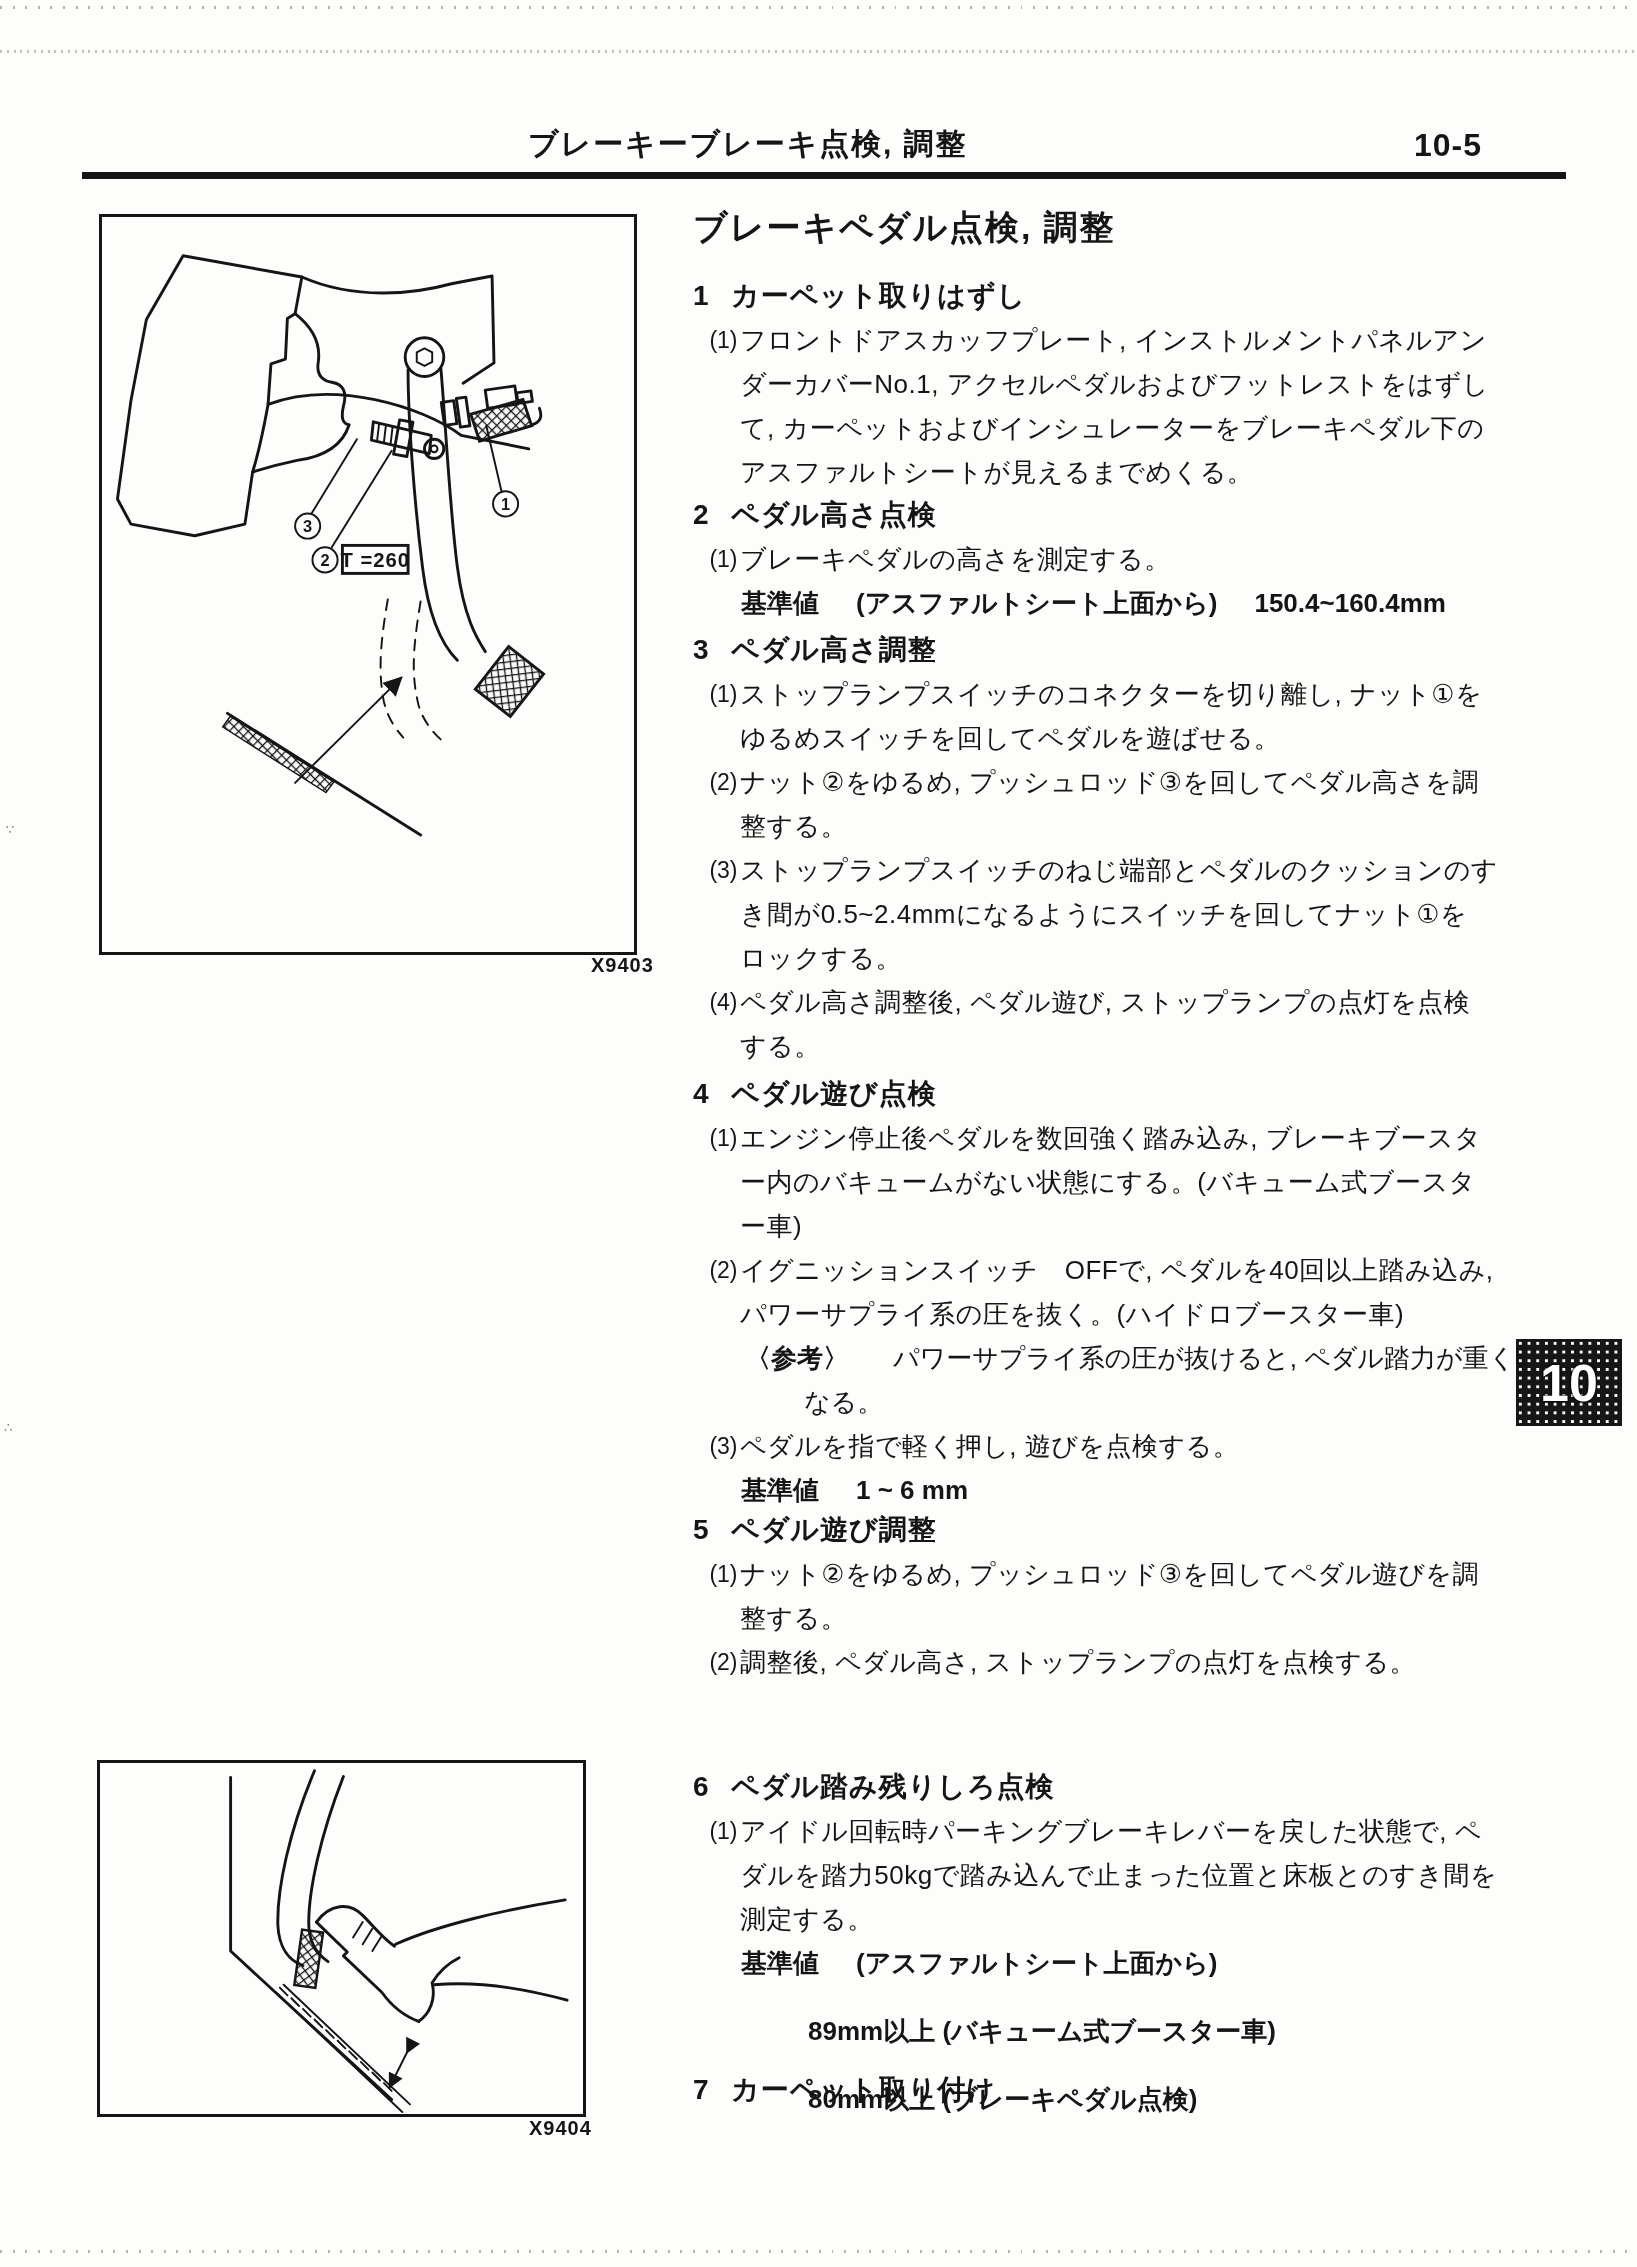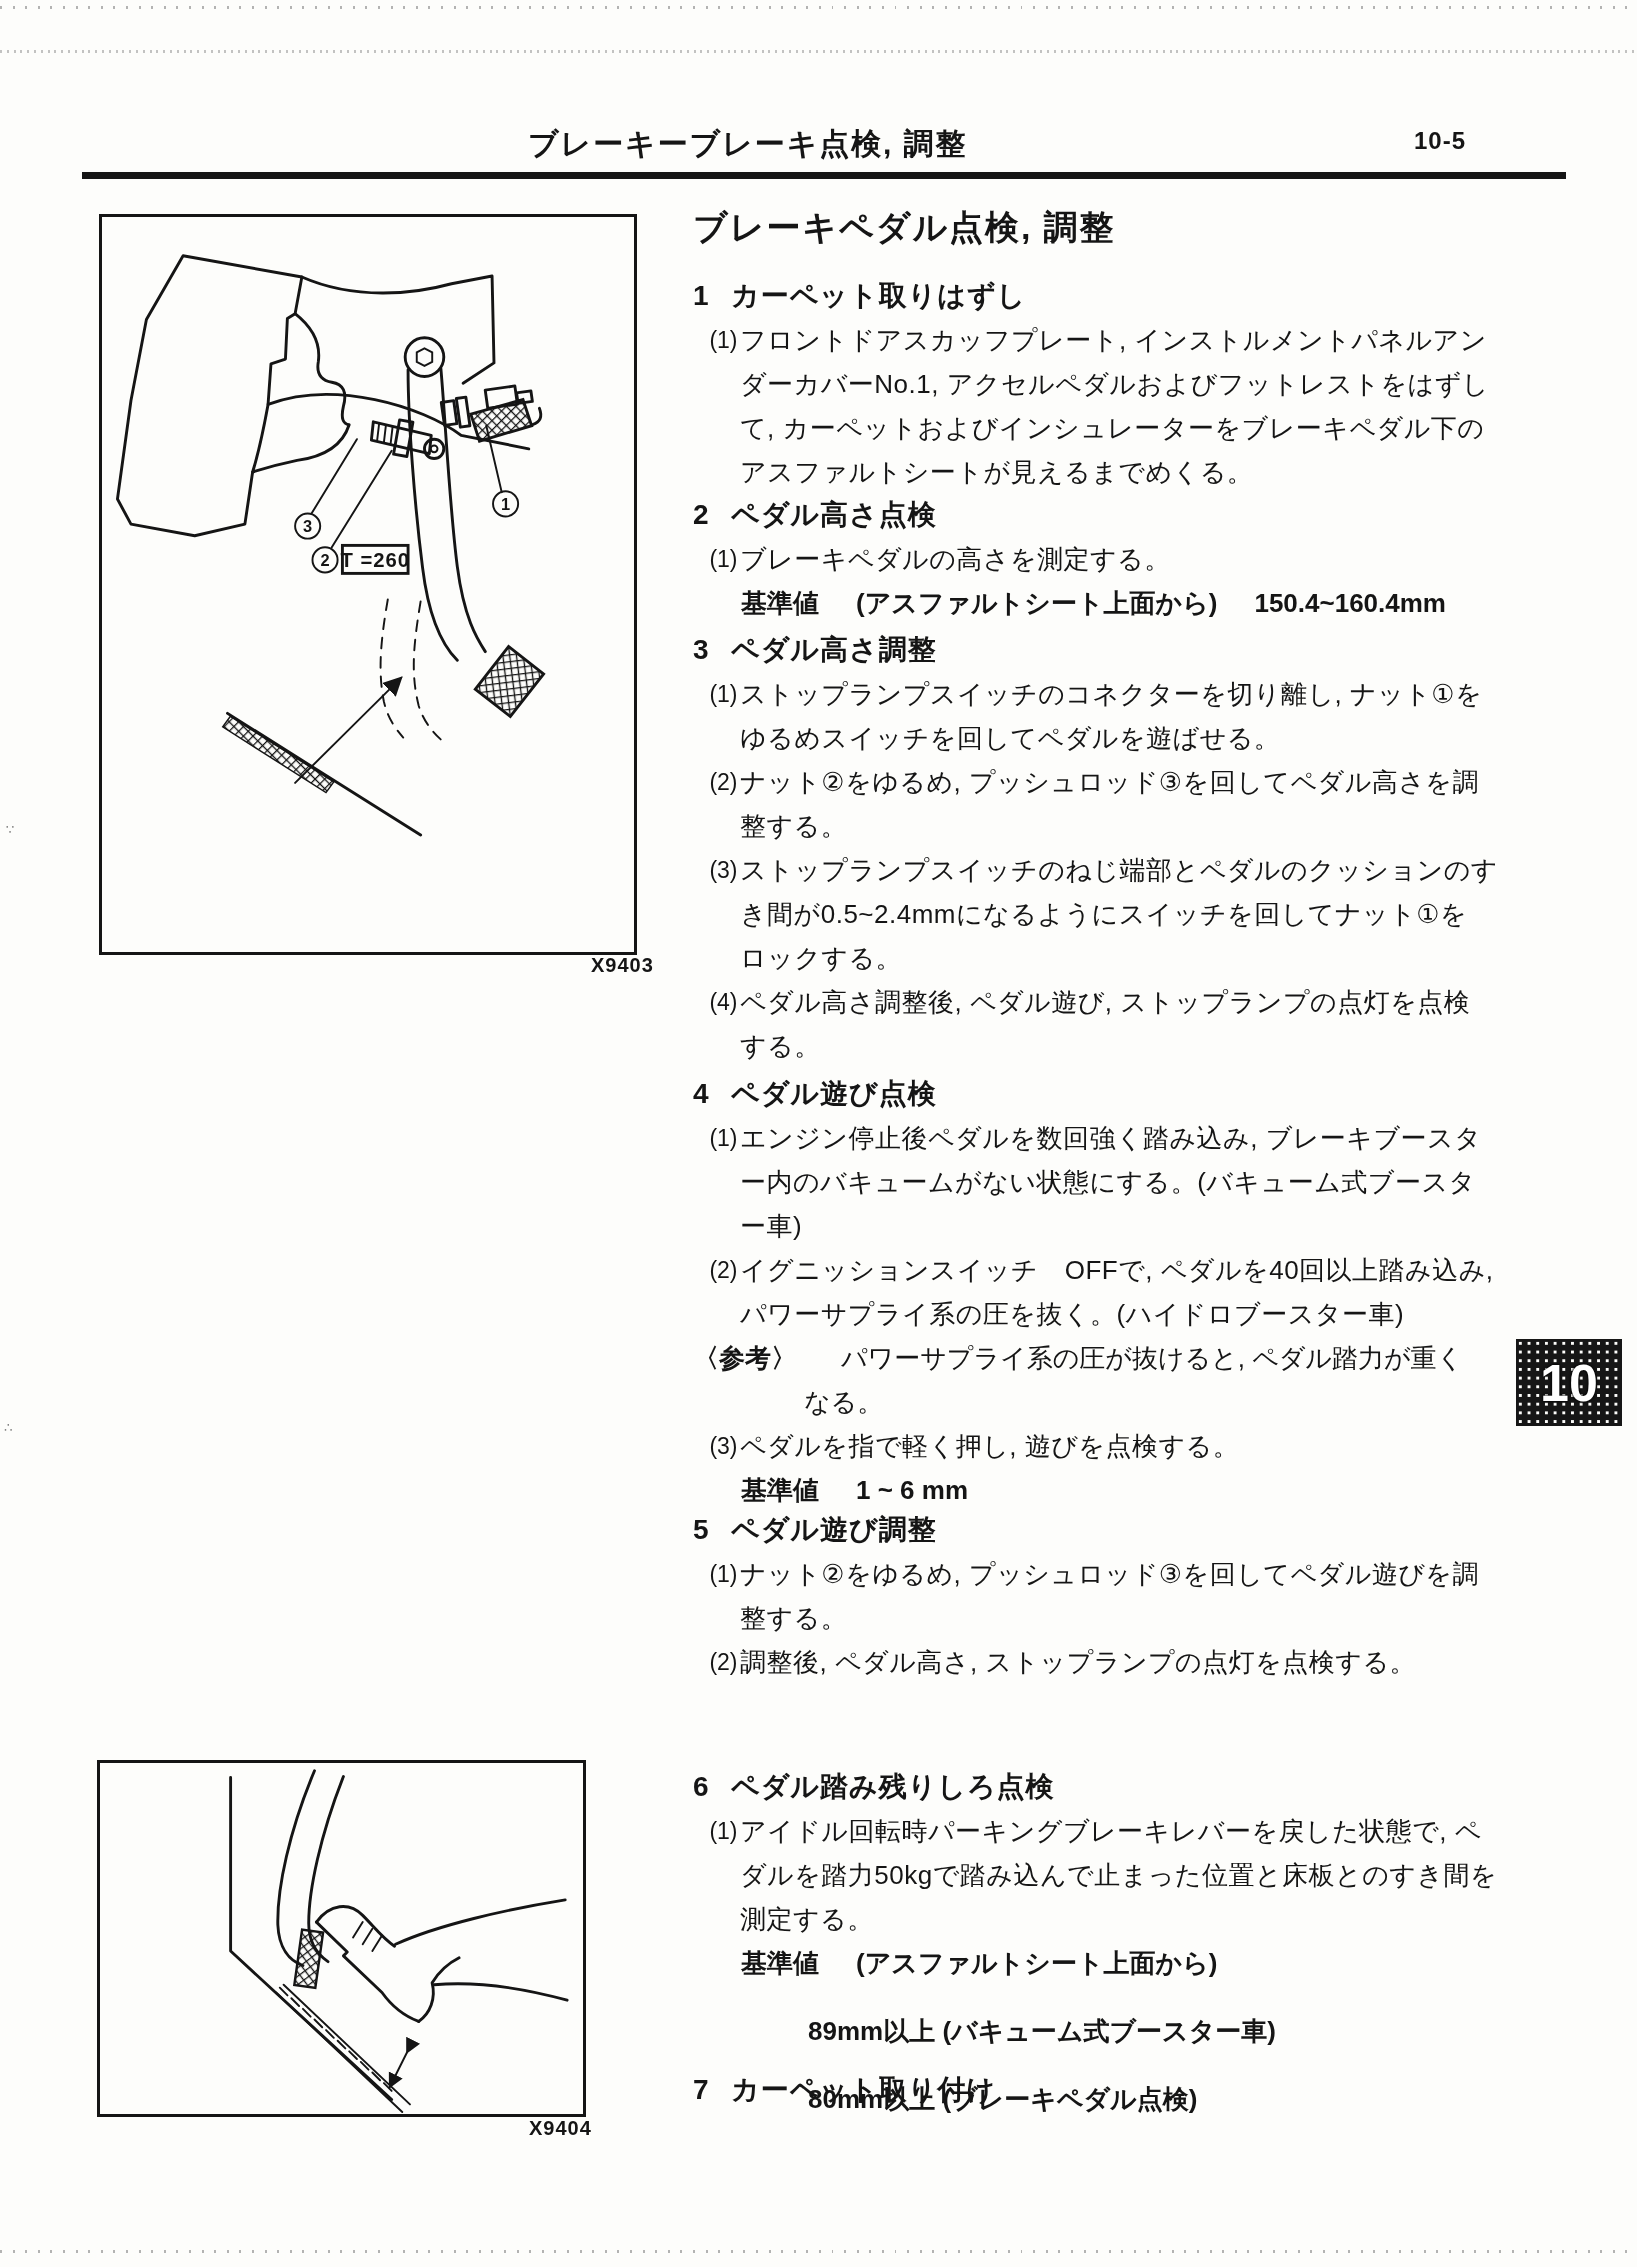--- a/index.html
+++ b/index.html
@@ -7,21 +7,21 @@
         font-family:"Liberation Sans","DejaVu Sans",sans-serif;overflow:hidden;}
 
   
   .dotrow{position:absolute;height:2.9px;opacity:.55;
           background-image:repeating-linear-gradient(90deg,#777 0 1.9px,transparent 1.9px 12.6px);}
   .dotrow.dense{background-image:repeating-linear-gradient(90deg,#888 0 1.9px,transparent 1.9px 6.8px);opacity:.5;}
   .margin-mark{position:absolute;color:#666;font-size:13.5px;opacity:.8;}
 
   
   .hdr-title{position:absolute;left:528px;top:124px;font-size:30px;font-weight:bold;letter-spacing:1.9px;}
-  .hdr-page{position:absolute;left:1414px;top:127px;font-size:24px;font-weight:bold;letter-spacing:1px;}
+  .hdr-page{position:absolute;left:1414px;top:127px;font-size:32px;font-weight:bold;letter-spacing:1px;}
   .hdr-rule{position:absolute;left:82px;top:172px;width:1484px;height:6.8px;background:#151515;}
 
   
   .figbox{position:absolute;border:3.9px solid #151515;background:#fdfdfb;}
   #fig1{left:99px;top:214px;width:532px;height:735px;}
   #fig2{left:97px;top:1760px;width:483px;height:351px;}
   .figcode{position:absolute;font-size:20px;font-weight:bold;letter-spacing:1px;}
   #fig1-code{left:591px;top:954px;}
   #fig2-code{left:529px;top:2117px;}
 
@@ -41,21 +41,21 @@
   .sec-1{top:274px}.sec-2{top:493px}.sec-3{top:628px}.sec-4{top:1072px}
   .sec-5{top:1508px}.sec-6{top:1765px}.sec-7{top:2068px}
   .sec-heading{position:relative;height:44px;line-height:44px;font-size:28px;font-weight:bold;}
   .sec-heading .num{position:absolute;left:0;}
   .sec-heading .ttl{position:absolute;left:38px;letter-spacing:1px;}
   .row{position:relative;height:44px;line-height:44px;font-size:26px;white-space:nowrap;}
   .row .marker{position:absolute;left:16.4px;font-size:23px;}
   .row.body .txt{margin-left:47px;letter-spacing:0.5px;}
   .row.spec{margin-left:48px;font-weight:bold;}
   .row.spec .part{margin-right:37px;}
-  .row.ref{}
+  .row.ref{margin-left:52px;}
   .row.ref .p0{font-weight:bold;margin-right:44px;}
   .row.ref2 .txt{margin-left:111px;}
   .row.val{margin-left:115px;font-weight:bold;margin-top:24px;}
 
   svg{display:block;}
   .ink{stroke:#151515;fill:none;stroke-width:3;stroke-linecap:round;stroke-linejoin:round;}
   .ink-thin{stroke:#151515;fill:none;stroke-width:2;stroke-linecap:round;}
   .callout-txt{font-size:17px;font-weight:bold;fill:#151515;}
   .tlabel{font-size:21px;font-weight:bold;fill:#151515;letter-spacing:1px;}
 </style>

